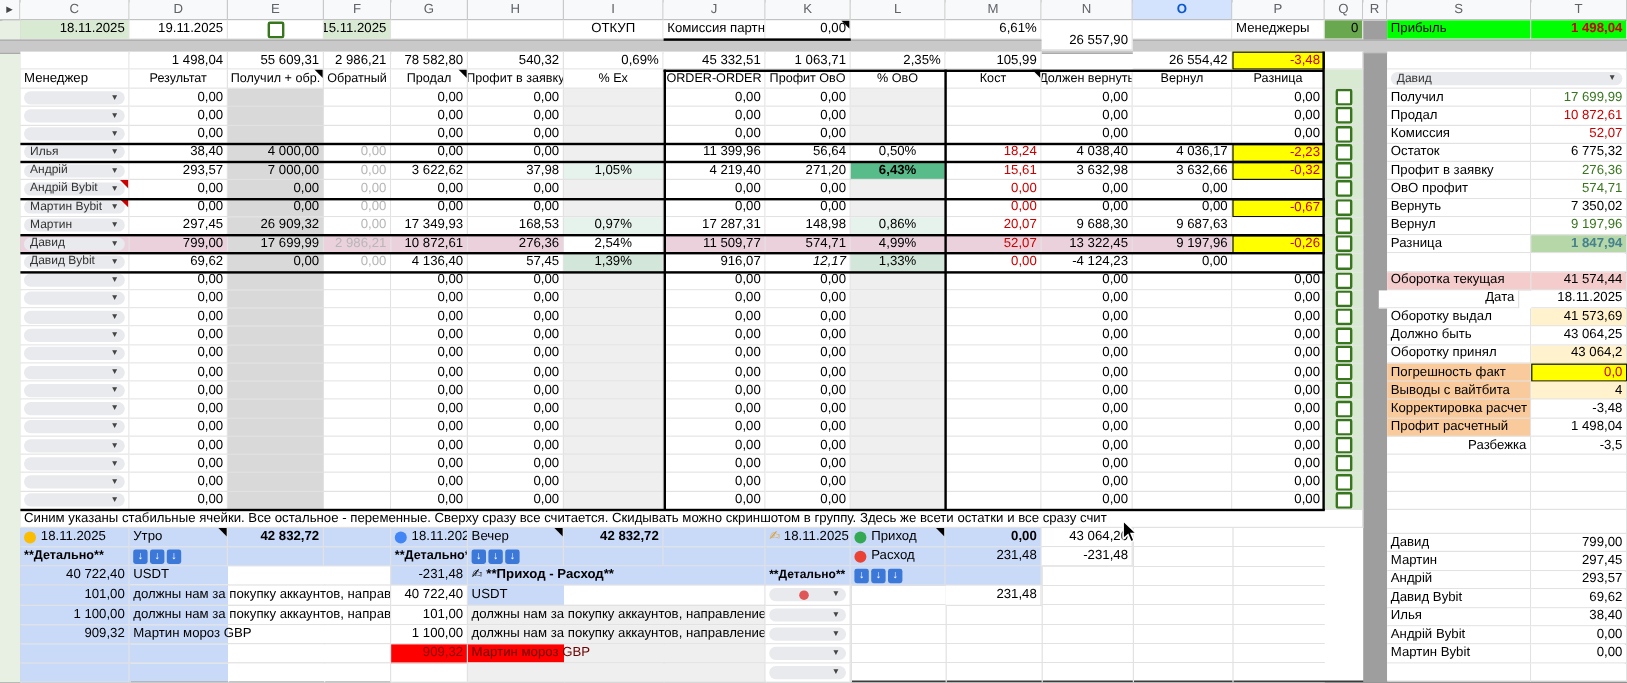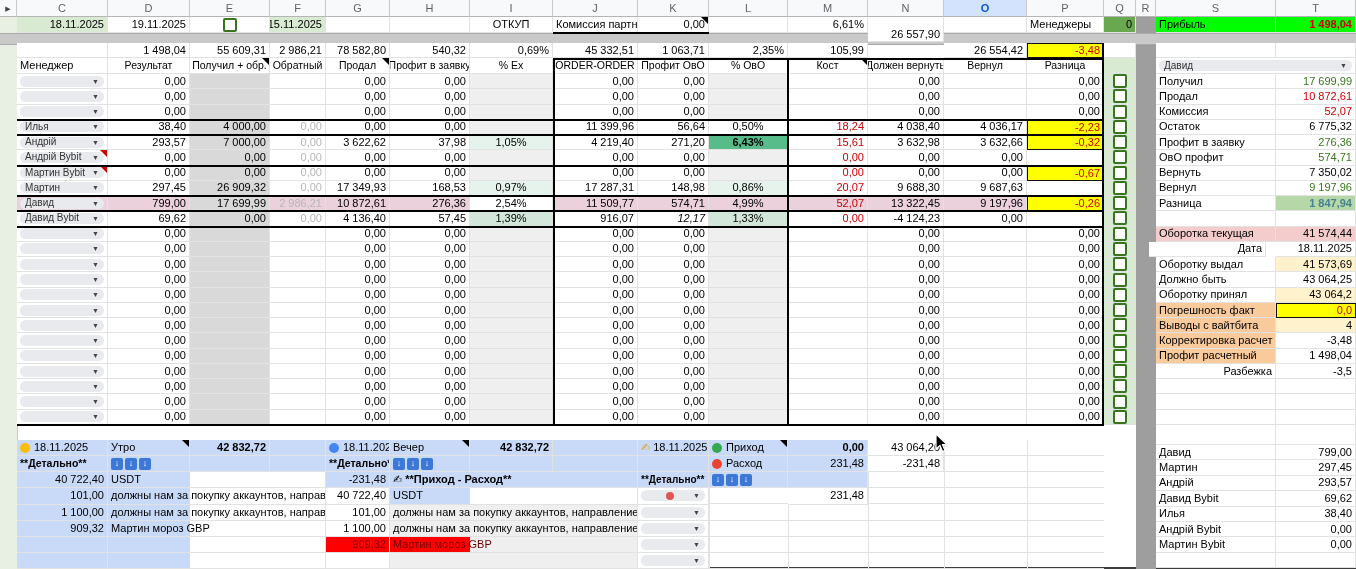--- a/index.html
+++ b/index.html
@@ -697,20 +697,21 @@
     <div class="vline" style="left: 787px; top: 58px; width: 2px; height: 367px;"></div>
     <div class="vline" style="left: 1102px; top: 43px; width: 2px; height: 382px;"></div>
     <div class="hline" style="left: 553px; top: 58px; width: 550px; height: 2px;"></div>
     <div class="hline" style="left: 17px; top: 118.78px; width: 1087px; height: 2px;"></div>
     <div class="hline" style="left: 17px; top: 134.04px; width: 1087px; height: 2px;"></div>
     <div class="hline" style="left: 17px; top: 164.56px; width: 1087px; height: 2px;"></div>
     <div class="hline" style="left: 17px; top: 195.08px; width: 1087px; height: 2px;"></div>
     <div class="hline" style="left: 17px; top: 210.34px; width: 1087px; height: 2px;"></div>
     <div class="hline" style="left: 17px; top: 225.6px; width: 1087px; height: 2px;"></div>
     <div class="hline" style="left: 17px; top: 424px; width: 1087px; height: 2px;"></div>
+    <div class="cell clip" style="left: 17px; top: 425px; width: 1119px; height: 15px;">Синим указаны стабильные ячейки. Все остальное - переменные. Сверху сразу все считается. Скидывать можно скриншотом в группу. Здесь же всети остатки и все сразу счит</div>
     <div style="position: absolute; left: 17px; top: 440px; width: 1087px; height: 129px; background: repeating-linear-gradient(transparent 0px, transparent 15.125px, rgb(226, 226, 226) 15.125px, rgb(226, 226, 226) 16.125px);"></div>
     <div style="position: absolute; left: 108px; top: 440px; width: 1px; height: 129px; background: rgb(226, 226, 226);"></div>
     <div style="position: absolute; left: 190px; top: 440px; width: 1px; height: 129px; background: rgb(226, 226, 226);"></div>
     <div style="position: absolute; left: 270px; top: 440px; width: 1px; height: 129px; background: rgb(226, 226, 226);"></div>
     <div style="position: absolute; left: 326px; top: 440px; width: 1px; height: 129px; background: rgb(226, 226, 226);"></div>
     <div style="position: absolute; left: 390px; top: 440px; width: 1px; height: 129px; background: rgb(226, 226, 226);"></div>
     <div style="position: absolute; left: 470px; top: 440px; width: 1px; height: 129px; background: rgb(226, 226, 226);"></div>
     <div style="position: absolute; left: 553px; top: 440px; width: 1px; height: 129px; background: rgb(226, 226, 226);"></div>
     <div style="position: absolute; left: 638px; top: 440px; width: 1px; height: 129px; background: rgb(226, 226, 226);"></div>
     <div style="position: absolute; left: 709px; top: 440px; width: 1px; height: 129px; background: rgb(226, 226, 226);"></div>

